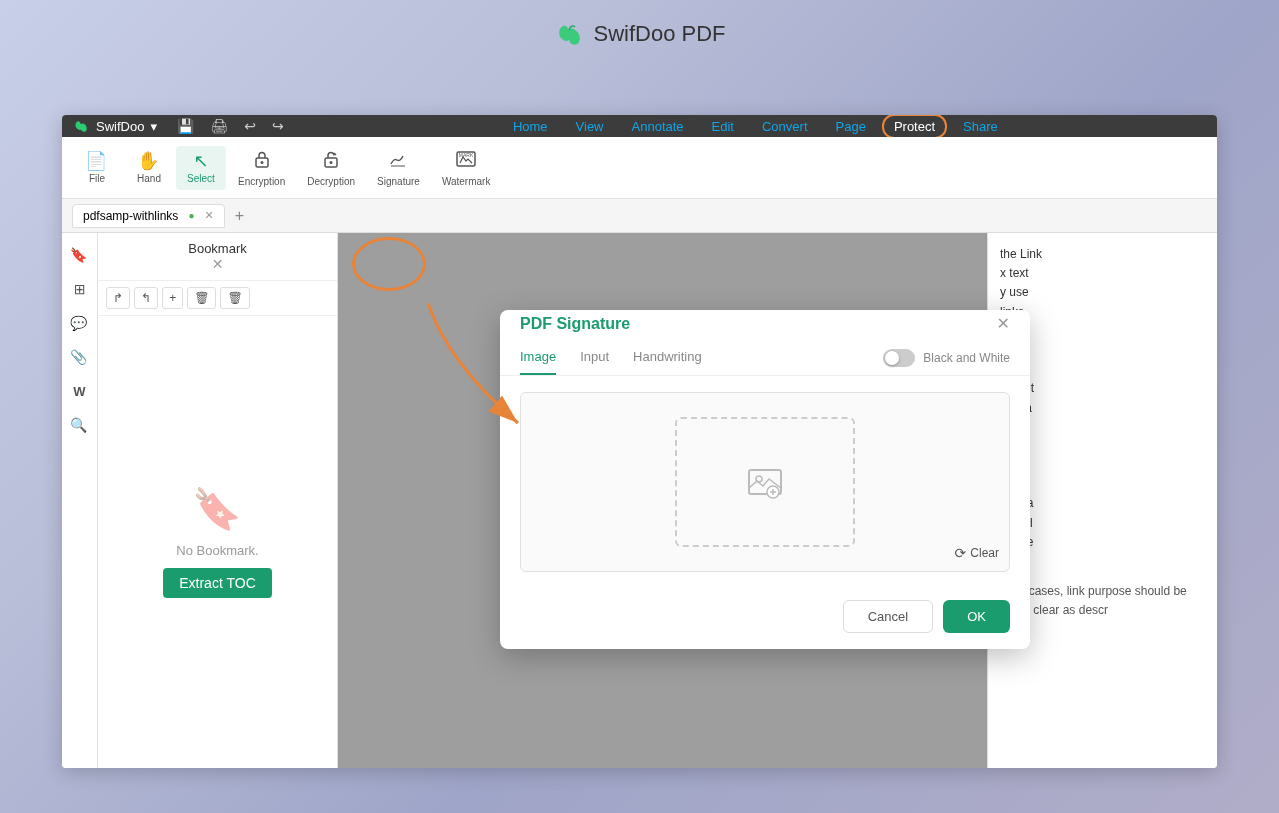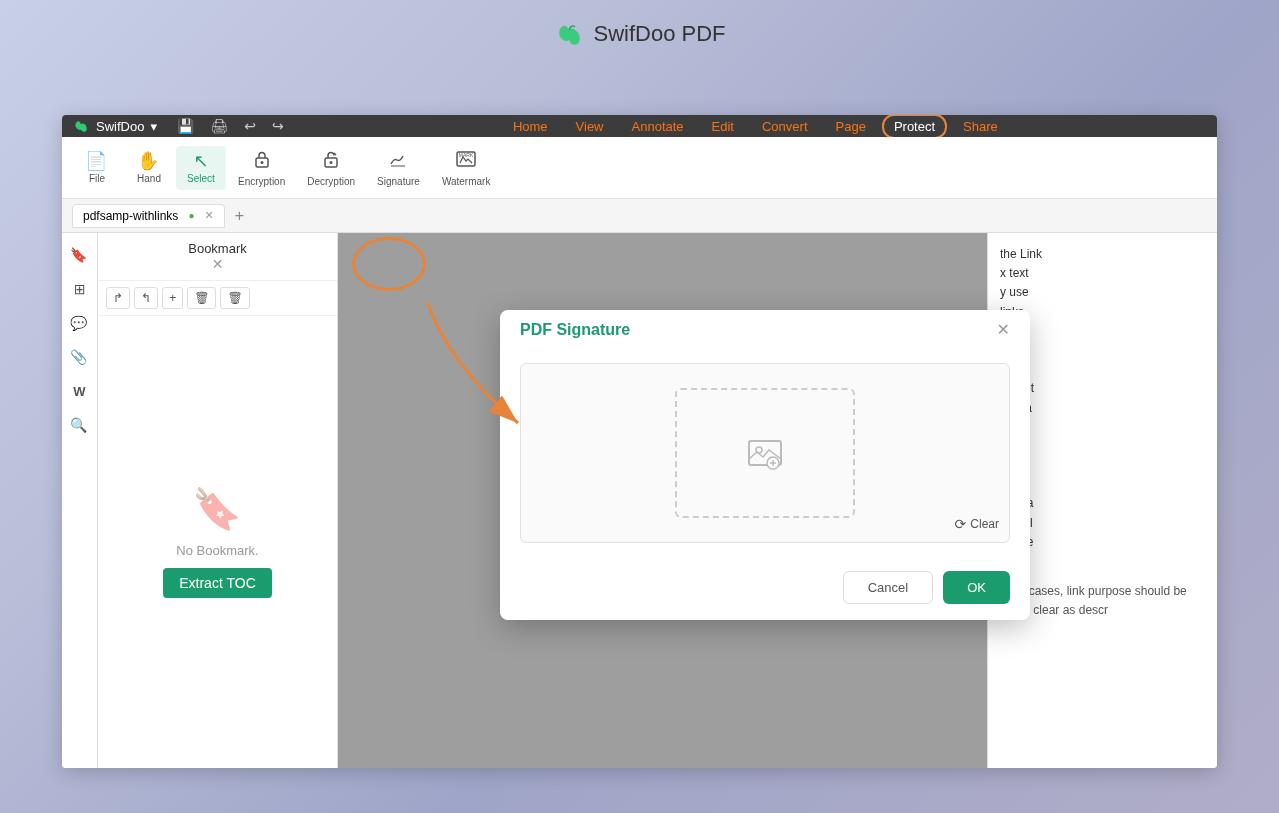--- a/index.html
+++ b/index.html
@@ -86,21 +86,21 @@
       font-size: 14px;
       border-radius: 3px;
     }
     .menu-nav {
       display: flex;
       flex: 1;
       justify-content: center;
       gap: 4px;
     }
     .menu-nav-item {
-      color: #f97316;
+      color: #0ea5e9;
       font-size: 13px;
       padding: 5px 12px;
       cursor: pointer;
       border-radius: 3px;
     }
     .menu-nav-item.active-protect {
       border: 2px solid #e8843a;
       border-radius: 12px;
       color: white;
       padding: 3px 10px;
@@ -297,21 +297,21 @@
       width: 530px;
       background: white;
       border-radius: 8px;
       box-shadow: 0 8px 30px rgba(0,0,0,0.25);
       overflow: hidden;
     }
     .dialog-header {
       display: flex;
       align-items: center;
       justify-content: space-between;
-      padding: 10px 20px 8px;
+      padding: 4px 20px 8px;
     }
     .dialog-title {
       font-size: 16px;
       font-weight: 600;
       color: #1a9c6e;
     }
     .dialog-close {
       cursor: pointer;
       color: #999;
       font-size: 16px;
@@ -610,20 +610,31 @@
 
   </div>
 
 </div>
 
 <div class="signature-dialog" style="position: fixed; top: 310px; left: 500px;">
   <div class="dialog-header">
     <span class="dialog-title">PDF Signature</span>
     <span class="dialog-close">✕</span>
   </div>
+  <div class="dialog-tabs">
+    <div class="dialog-tab active">Image</div>
+    <div class="dialog-tab">Input</div>
+    <div class="dialog-tab">Handwriting</div>
+    <div class="dialog-tab-options">
+      <div class="toggle-switch">
+        <div class="toggle-knob"></div>
+      </div>
+      <span class="bw-label">Black and White</span>
+    </div>
+  </div>
   <div class="dialog-body">
     <div class="image-upload-area">
       <div class="upload-box">
         <svg width="40" height="40" viewBox="0 0 40 40">
           <rect x="4" y="8" width="32" height="24" rx="2" fill="none" stroke="#bbb" stroke-width="2"></rect>
           <circle cx="14" cy="17" r="3" fill="none" stroke="#bbb" stroke-width="1.5"></circle>
           <path d="M4 26 L12 19 L18 24 L24 17 L36 26" stroke="#bbb" stroke-width="1.5" fill="none"></path>
           <circle cx="28" cy="30" r="6" fill="white" stroke="#bbb" stroke-width="1.5"></circle>
           <line x1="28" y1="27" x2="28" y2="33" stroke="#bbb" stroke-width="1.5"></line>
           <line x1="25" y1="30" x2="31" y2="30" stroke="#bbb" stroke-width="1.5"></line>

